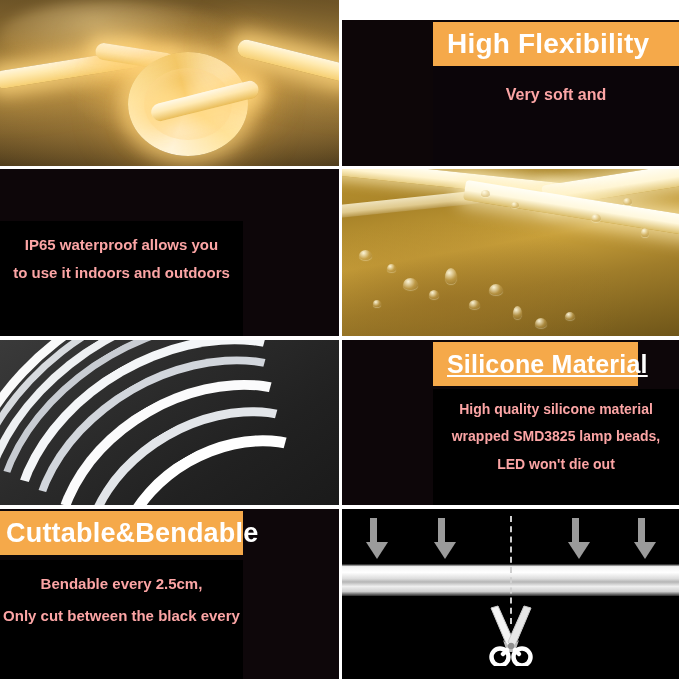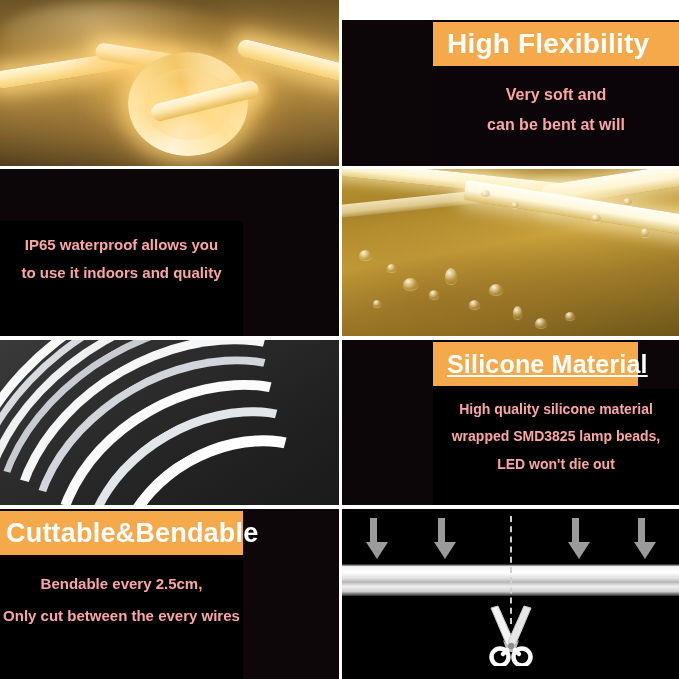--- a/index.html
+++ b/index.html
@@ -172,30 +172,29 @@
     <div id="glow-pool"></div>
   </div>
 
   <div class="panel dark" id="p-flex-text">
     <div class="sidestrip"></div>
     <div class="banner right" style="left:92px;top:2px;width:246px;height:44px;font-size:28px;">
       <span>High Flexibility</span>
     </div>
     <div class="copy" style="left:92px;top:60px;width:246px;font-size:16px;">
       <div>Very soft and</div>
-      <div>can be bent at will</div>
     </div>
   </div>
 
   <div class="panel" id="p-ip65">
     <div class="sidestrip"></div>
     <div class="blackbox"></div>
     <div class="copy" style="left:0;top:63px;width:243px;font-size:15px;">
       <div>IP65 waterproof allows you</div>
-      <div>to use it indoors and quality</div>
+      <div>to use it indoors and outdoors</div>
     </div>
   </div>
 
   <div class="panel" id="p-water">
     <div class="wtube" id="w-t1"></div>
     <div class="wtube" id="w-t4"></div>
     <div class="wtube" id="w-t2"></div>
     <div class="wtube" id="w-t3"></div>
     <div class="drop" style="left:18px;top:82px;width:13px;height:10px;"></div>
     <div class="drop" style="left:46px;top:96px;width:9px;height:8px;"></div>
@@ -242,21 +241,21 @@
   </div>
 
   <div class="panel" id="p-cut">
     <div class="sidestrip"></div>
     <div class="blackbox"></div>
     <div class="banner left" style="left:0;top:3px;width:243px;height:44px;font-size:27px;padding-left:6px;">
       <span>Cuttable&amp;Bendable</span>
     </div>
     <div class="copy" style="left:0;top:60px;width:243px;font-size:15px;line-height:2.1;">
       <div>Bendable every 2.5cm,</div>
-      <div>Only cut between the every wires</div>
+      <div>Only cut between the black every</div>
     </div>
   </div>
 
   <div class="panel" id="p-sciss">
     <div class="arrow" style="left:25px;top:10px;">
       <div class="shaft"></div>
       <div class="head"></div>
     </div>
     <div class="arrow" style="left:93px;top:10px;">
       <div class="shaft"></div>

